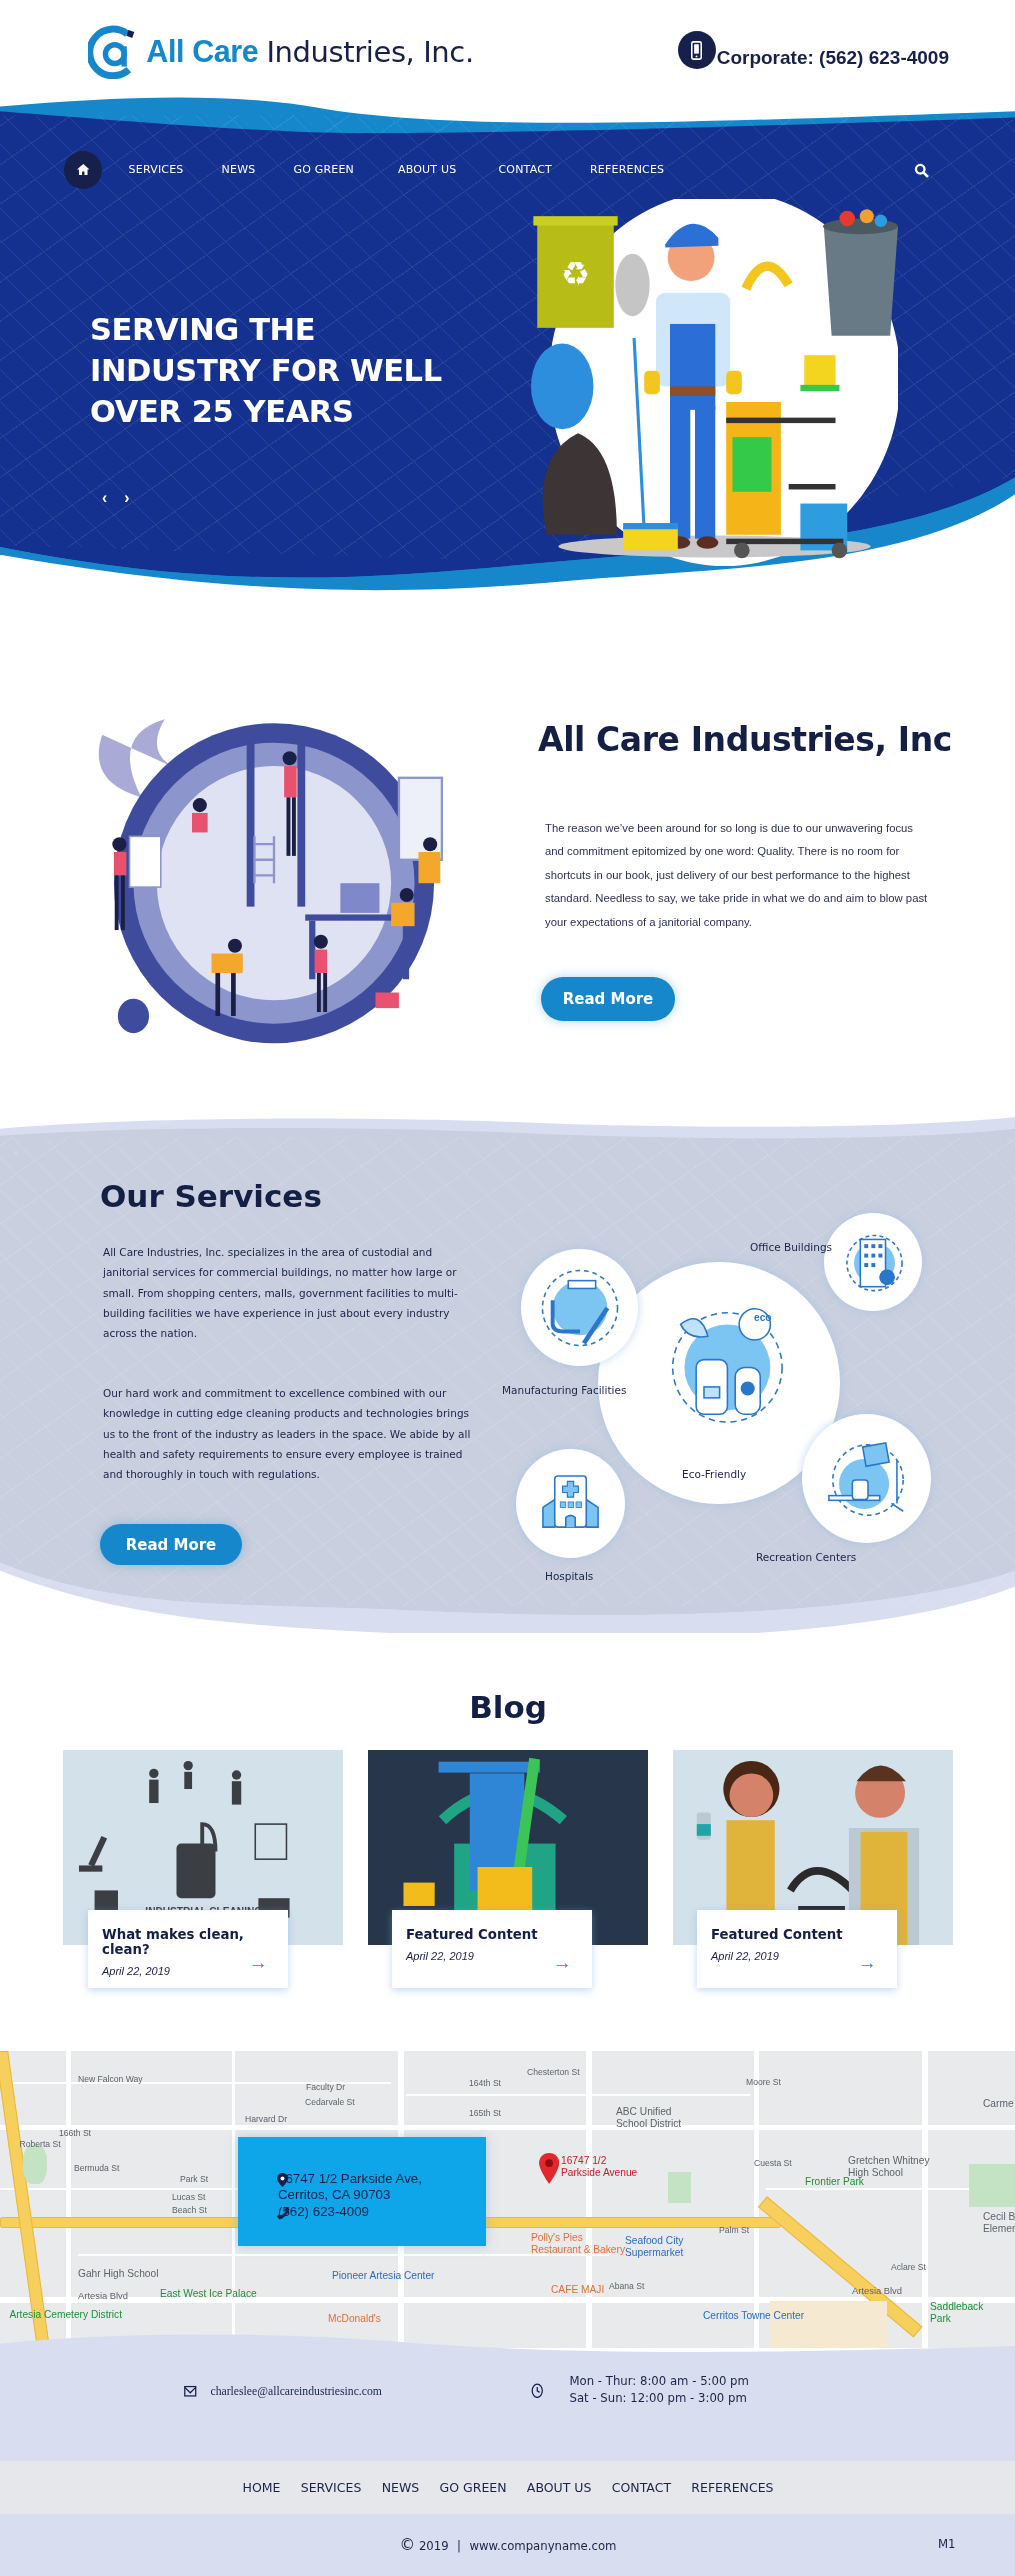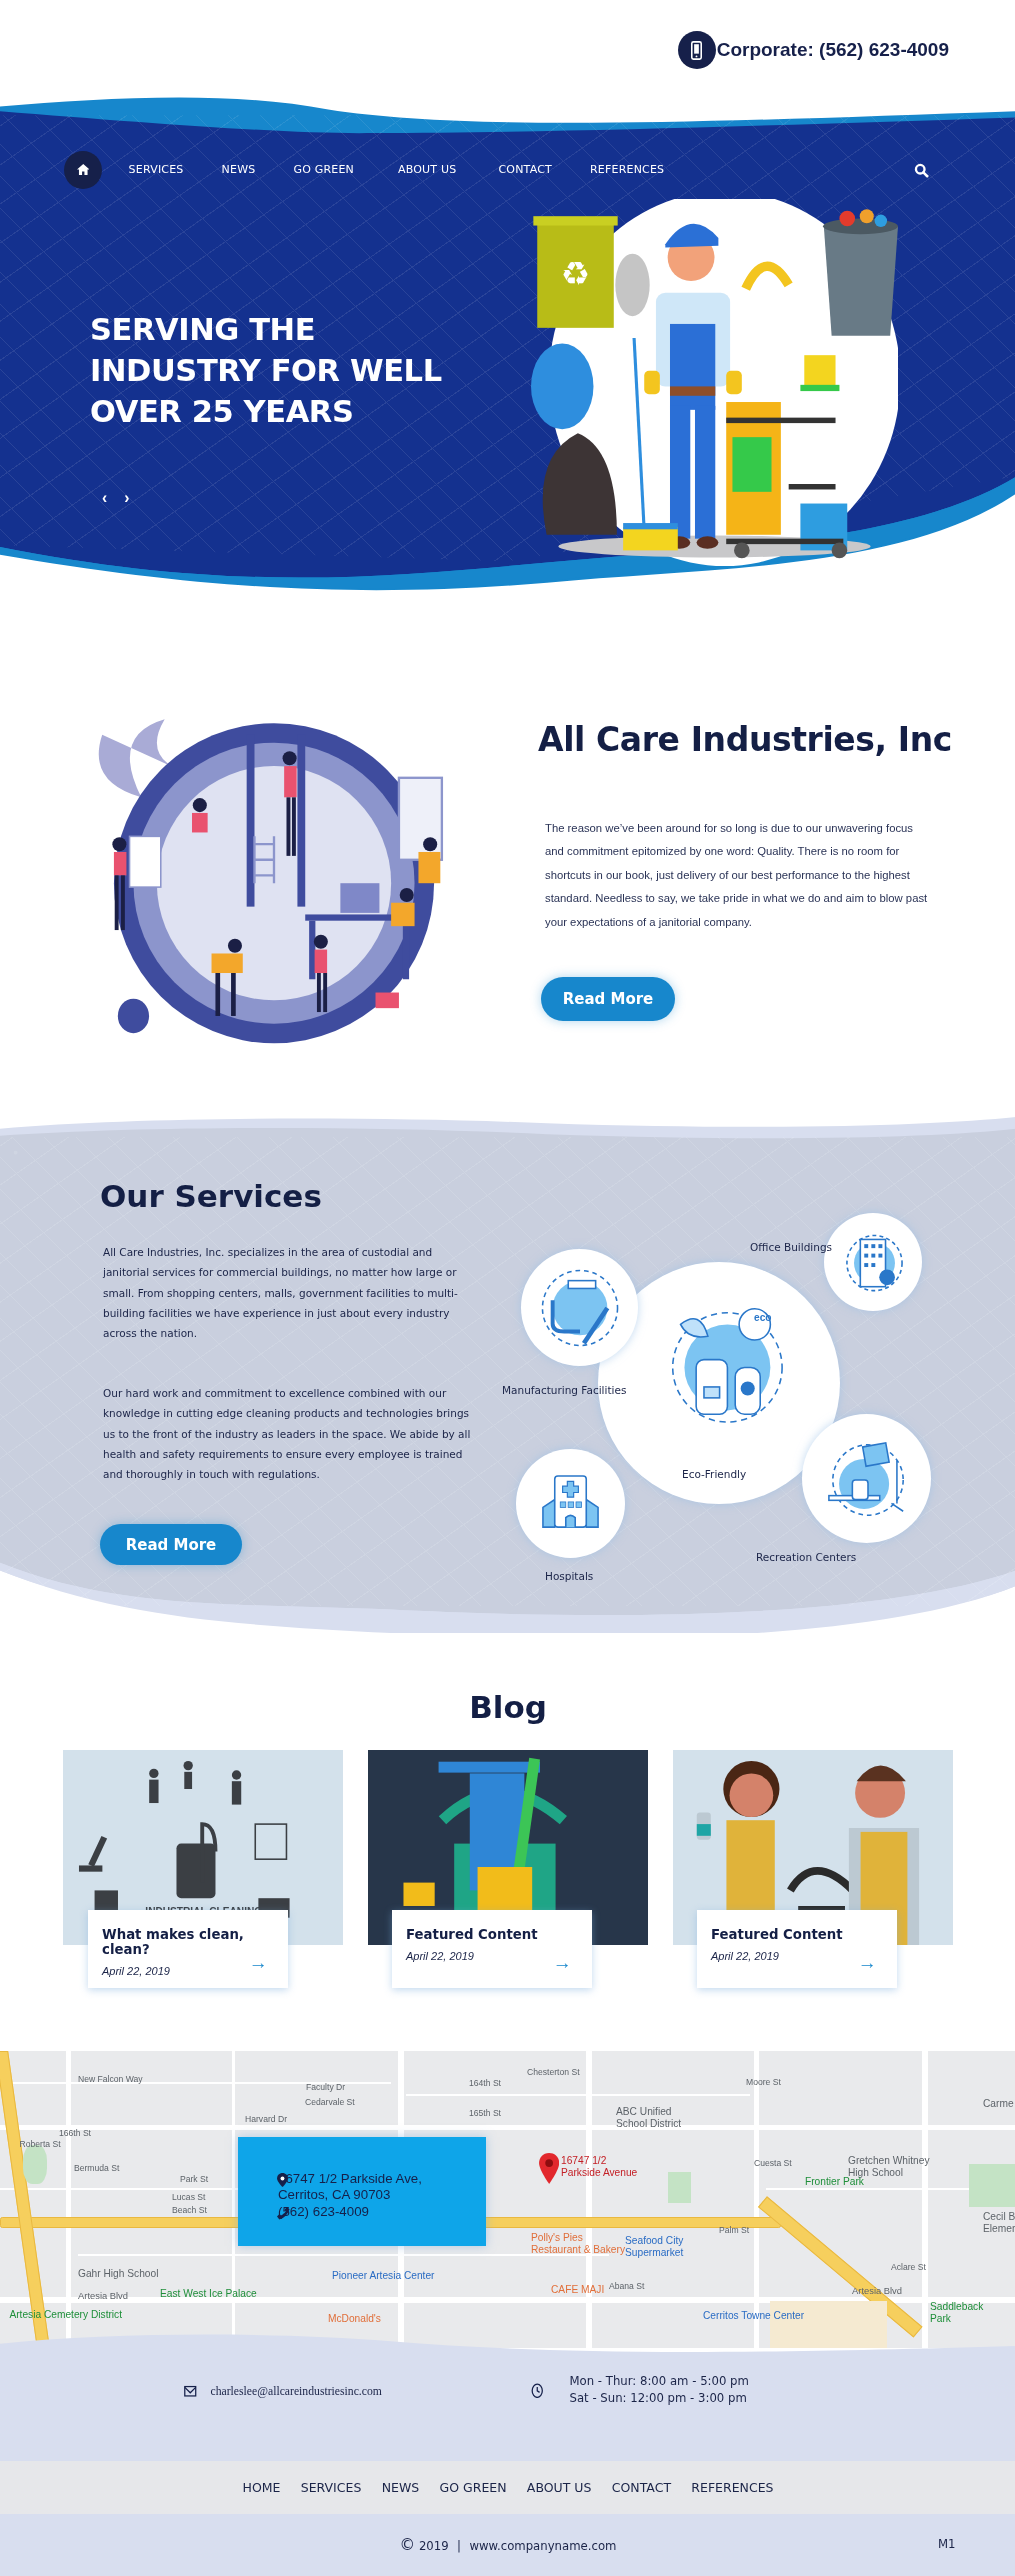--- a/index.html
+++ b/index.html
@@ -5,21 +5,21 @@
 *{box-sizing:border-box;margin:0;padding:0}
 body{width:1016px;height:2576px;background:#fff;font-family:"Liberation Sans",sans-serif;color:#141f45;position:relative;overflow:hidden}
 .abs{position:absolute}
 
 .header{top:0;left:0;width:1016px;height:109px;background:#fff}
 .logo{left:88px;top:23.4px;display:flex;align-items:center;gap:6.3px}
 .logo-mark{width:52px;height:56px;position:relative}
 .logo-text{font-size:30.5px;letter-spacing:-0.4px;line-height:1}
 .logo-text .b{color:#1787cc;font-weight:bold}
 .logo-text .r{color:#17204a;font-family:"DejaVu Sans",sans-serif;font-weight:normal;font-size:29px}
-.phone{right:67px;top:31px;display:flex;align-items:center;gap:1px}
+.phone{right:67px;top:31px;display:flex;align-items:flex-end;gap:1px}
 .phone-circle{width:38px;height:38px;border-radius:50%;background:#16204a;display:flex;align-items:center;justify-content:center}
 .phone-text{font-size:19px;font-weight:bold;color:#16204a}
 
 .hero{top:94px;left:0;width:1016px;height:531px;overflow:hidden}
 .hero-bg{position:absolute;inset:0}
 .pattern{position:absolute;inset:0;opacity:.09;background-image:radial-gradient(circle at 15.6px 15.6px,#fff 1.6px,transparent 2.3px),repeating-linear-gradient(45deg,transparent 0 22px,#fff 22px 22.7px),repeating-linear-gradient(-35deg,transparent 0 31px,#fff 31px 32px);}
 .nav{left:64px;top:56px;display:flex;align-items:center;height:39px}
 .home-btn{width:38px;height:38px;border-radius:50%;background:#16204a;display:flex;align-items:center;justify-content:center;margin-right:26.6px}
 .nav-item{color:#fff;font-size:11px;text-transform:uppercase;margin-right:38px;letter-spacing:0.2px;font-family:"DejaVu Sans",sans-serif}
 .search{left:914px;top:69px}
@@ -56,20 +56,32 @@
 
 .footer-info{top:2344px;left:0;width:1016px;height:117px;background:#d8deef}
 .footer-nav{top:2461px;left:0;width:1016px;height:53px;background:#e6e7ea;display:flex;justify-content:center;align-items:center;gap:20.3px}
 .footer-nav span{font-size:13.3px;color:#1b2448;font-family:"DejaVu Sans",sans-serif;font-size:12.5px}
 .footer-copy{top:2514px;left:0;width:1016px;height:62px;background:#d8deef}
 </style>
 </head>
 <body>
 
 <div class="abs header">
+  <div class="abs logo">
+    <svg class="logo-mark" viewBox="0 0 66 72" width="52" height="56">
+      <path d="M50 14 A30 30 0 1 0 52 60" fill="none" stroke="#1787cc" stroke-width="9"></path>
+      <circle cx="34" cy="40" r="12" fill="none" stroke="#1787cc" stroke-width="7"></circle>
+      <path d="M46 30 L46 56" stroke="#1787cc" stroke-width="7"></path>
+      <rect x="50" y="10" width="8" height="8" fill="#16204a" transform="rotate(20 54 14)"></rect>
+    </svg>
+    <div class="logo-text">
+      <span class="b">All Care</span>
+      <span class="r">Industries, Inc.</span>
+    </div>
+  </div>
   <div class="abs phone">
     <div class="phone-circle">
       <svg width="11" height="19" viewBox="0 0 14 24">
           <rect x="1" y="1" width="12" height="22" rx="2" fill="none" stroke="#fff" stroke-width="2"></rect>
           <rect x="4" y="4" width="6" height="12" fill="#fff"></rect>
           <circle cx="7" cy="19.5" r="1.2" fill="#fff"></circle>
         </svg>
     </div>
     <span class="phone-text">Corporate: (562) 623-4009</span>
   </div>

